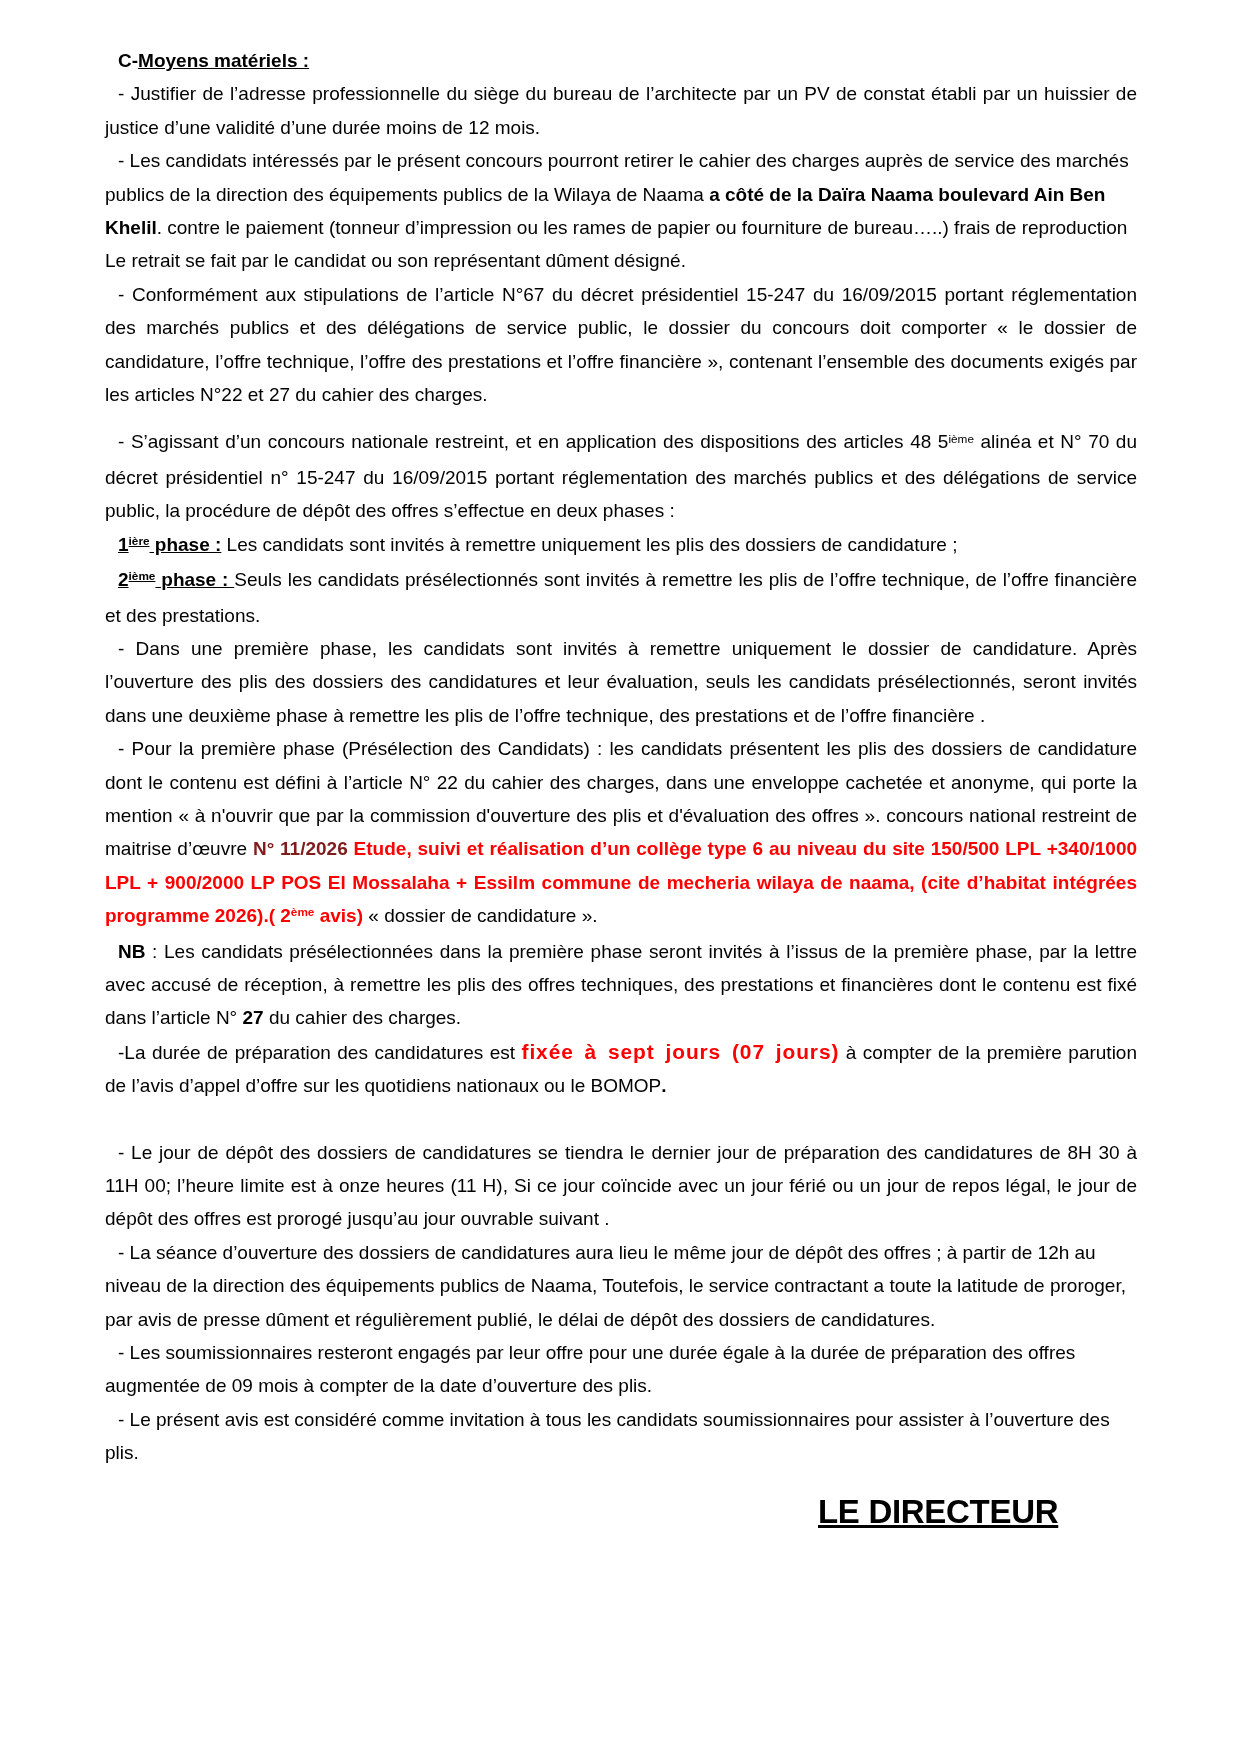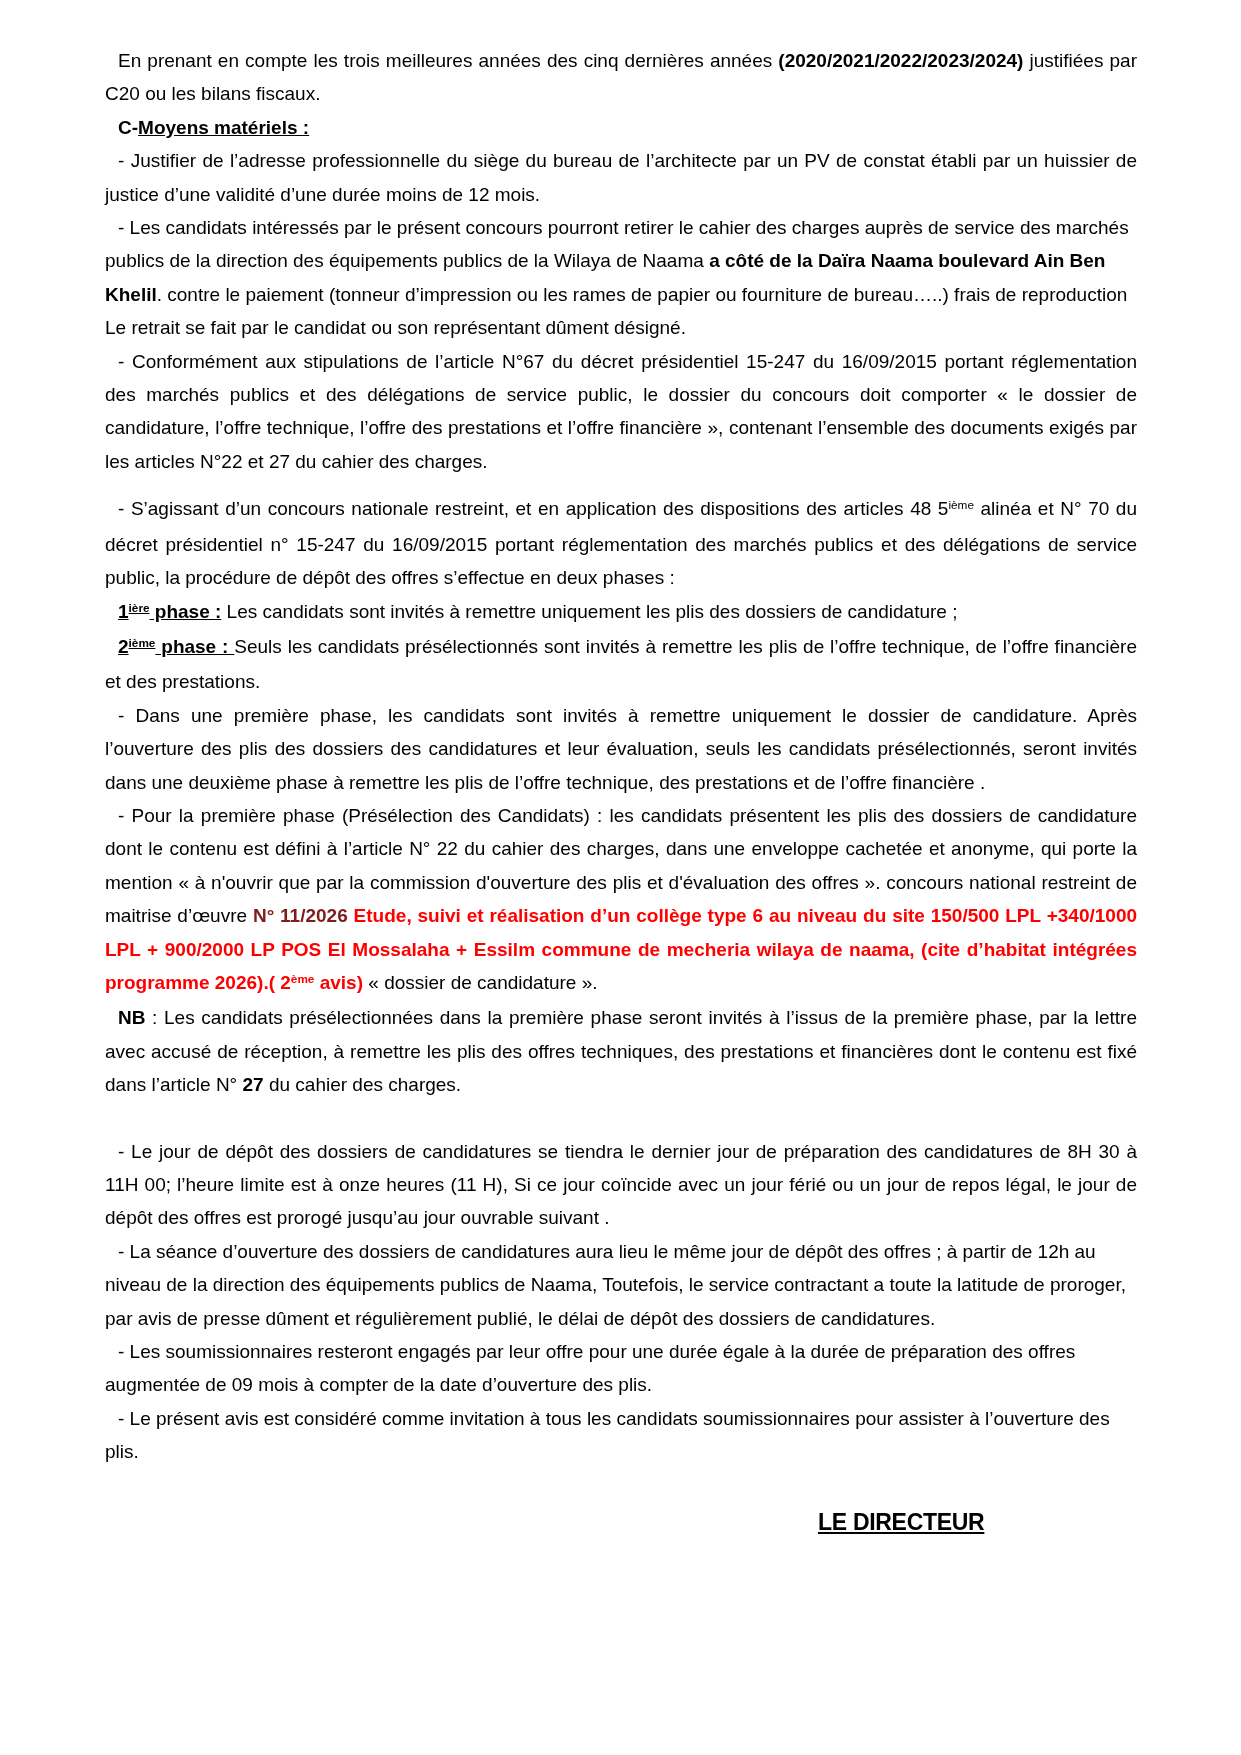--- a/index.html
+++ b/index.html
@@ -23,52 +23,52 @@
   .para.left{text-align:left;}
   .para.space-before{margin-top:33px;}
   .para.space-before-sm{margin-top:14px;}
   .rs-b{font-weight:700;}
   .rs-u{text-decoration:underline;}
   .rs-red{color:#FF0000;}
   .rs-blue{color:#7f1d1d;}
   .rs-sup{font-size:0.62em;vertical-align:baseline;position:relative;top:-0.5em;}
   .rs-wide{font-size:1.1em;letter-spacing:0.9px;word-spacing:3px;}
   .signature{
-    margin-top:37px;
+    margin-top:25px;
     padding-left:713px;
     font-weight:700;
-    font-size:23px;
+    font-size:33px;
     letter-spacing:-0.3px;
     white-space:nowrap;
   }
   .signature .sig-text{text-decoration:underline;}
   .footer{
     margin-top:auto;
     padding-left:210px;
     padding-bottom:6px;
     font-size:18px;
     line-height:22px;
   }
 </style>
 </head>
 <body>
 
 <div class="page">
   <div class="content">
-      <div class="para"><span>En prenant en compte les trois meilleures années des cinq dernières années </span><span class="rs-b">(2020/2021/2022/2023/2024)</span><span> justifiées par C20 ou les bilans fiscaux.</span></div>
       <div class="para left"><span class="rs-b">C-</span><span class="rs-b rs-u">Moyens matériels  :</span></div>
       <div class="para"><span>- Justifier de l’adresse professionnelle du siège du bureau de l’architecte par un PV de constat établi par un huissier de justice d’une validité d’une durée moins de 12 mois.</span></div>
       <div class="para left"><span>- Les candidats intéressés par le présent concours pourront retirer le cahier des charges auprès de service des marchés publics de la direction des équipements publics de la Wilaya de Naama </span><span class="rs-b">a côté de la Daïra Naama boulevard Ain Ben Khelil</span><span>. contre le paiement (tonneur d’impression ou  les rames de papier ou fourniture de bureau…..) frais de reproduction Le retrait se fait par le candidat ou son représentant dûment désigné.</span></div>
       <div class="para"><span>- Conformément aux stipulations de l’article N°67 du décret présidentiel 15-247 du 16/09/2015 portant réglementation des marchés publics et des délégations de service public, le dossier du concours doit comporter « le dossier de candidature, l’offre technique, l’offre des prestations et l’offre financière », contenant l’ensemble des documents exigés par les articles N°22 et  27 du cahier des charges.</span></div>
       <div class="para space-before-sm"><span>- S’agissant d’un concours nationale restreint, et en application des dispositions des articles 48  5</span><span class="rs-sup">ième</span><span> alinéa et N° 70 du décret présidentiel n° 15-247 du 16/09/2015 portant réglementation des marchés publics et des délégations de service public, la procédure de dépôt des offres s’effectue en deux phases :</span></div>
       <div class="para left"><span class="rs-b rs-u">1</span><span class="rs-sup rs-b rs-u">ière</span><span class="rs-b rs-u"> phase  :</span><span> Les candidats sont invités à remettre uniquement les plis des dossiers de candidature ;</span></div>
       <div class="para"><span class="rs-b rs-u">2</span><span class="rs-sup rs-b rs-u">ième</span><span class="rs-b rs-u"> phase  : </span><span>Seuls les candidats présélectionnés sont invités à remettre les plis de l’offre technique, de l’offre financière et des prestations.</span></div>
       <div class="para"><span>- Dans une première phase, les candidats sont invités à remettre uniquement le dossier de candidature. Après l’ouverture des plis des dossiers des candidatures et leur évaluation, seuls les candidats présélectionnés, seront invités dans une deuxième phase à remettre les plis de l’offre technique, des prestations et de l’offre financière .</span></div>
       <div class="para"><span>- Pour la première phase (Présélection des Candidats) : les candidats présentent les plis des dossiers de candidature dont le contenu est défini à l’article N° 22 du cahier des charges, dans une enveloppe cachetée et anonyme, qui porte la mention « à n'ouvrir que par la commission d'ouverture des plis et d'évaluation des offres ». concours national restreint de maitrise d’œuvre </span><span class="rs-blue rs-b">N° 11/2026</span><span>  </span><span class="rs-red rs-b">Etude, suivi et réalisation d’un collège type 6 au niveau du site 150/500 LPL +340/1000 LPL + 900/2000 LP POS El Mossalaha + Essilm commune de mecheria wilaya de naama, (cite d’habitat  intégrées programme 2026).( 2</span><span class="rs-sup rs-red rs-b">ème</span><span class="rs-red rs-b"> avis)</span><span> « dossier de candidature ».</span></div>
       <div class="para"><span class="rs-b">NB</span><span>  : Les candidats présélectionnées dans la première phase seront invités à l’issus de la première phase, par la lettre avec accusé de réception, à remettre les plis des offres techniques, des prestations et financières dont le contenu est fixé dans l’article N° </span><span class="rs-b">27</span><span> du cahier des charges.</span></div>
+      <div class="para"><span>-La durée de préparation des candidatures est  </span><span class="rs-red rs-b rs-wide">fixée à sept jours (07 jours)</span><span> à compter de la première parution de l’avis  d’appel d’offre sur les quotidiens nationaux ou le BOMOP</span><span class="rs-b">.</span></div>
       <div class="para space-before"><span>- Le jour de dépôt des dossiers de candidatures se tiendra le dernier jour de préparation des candidatures  de 8H 30 à 11H 00; l’heure limite est à onze heures (11 H), Si ce jour coïncide avec un jour férié ou un jour de repos légal, le jour de dépôt des offres est prorogé jusqu’au jour ouvrable suivant .</span></div>
       <div class="para left"><span>- La séance d’ouverture des dossiers de candidatures aura lieu le même jour de dépôt des offres ; à partir de 12h au niveau de la direction des équipements publics de Naama, Toutefois, le service contractant a toute la latitude de proroger, par avis de presse dûment et régulièrement publié, le délai de dépôt des dossiers de candidatures.</span></div>
       <div class="para left"><span>- Les soumissionnaires resteront engagés par leur offre pour une durée égale à la durée de préparation des offres augmentée de 09 mois à compter de la date d’ouverture des plis.</span></div>
       <div class="para left"><span>- Le présent avis est considéré comme invitation à tous les candidats soumissionnaires pour assister à l’ouverture des plis.</span></div>
     </div>
 
   <div class="signature">
     <span class="sig-text">LE DIRECTEUR</span>
   </div>
 

